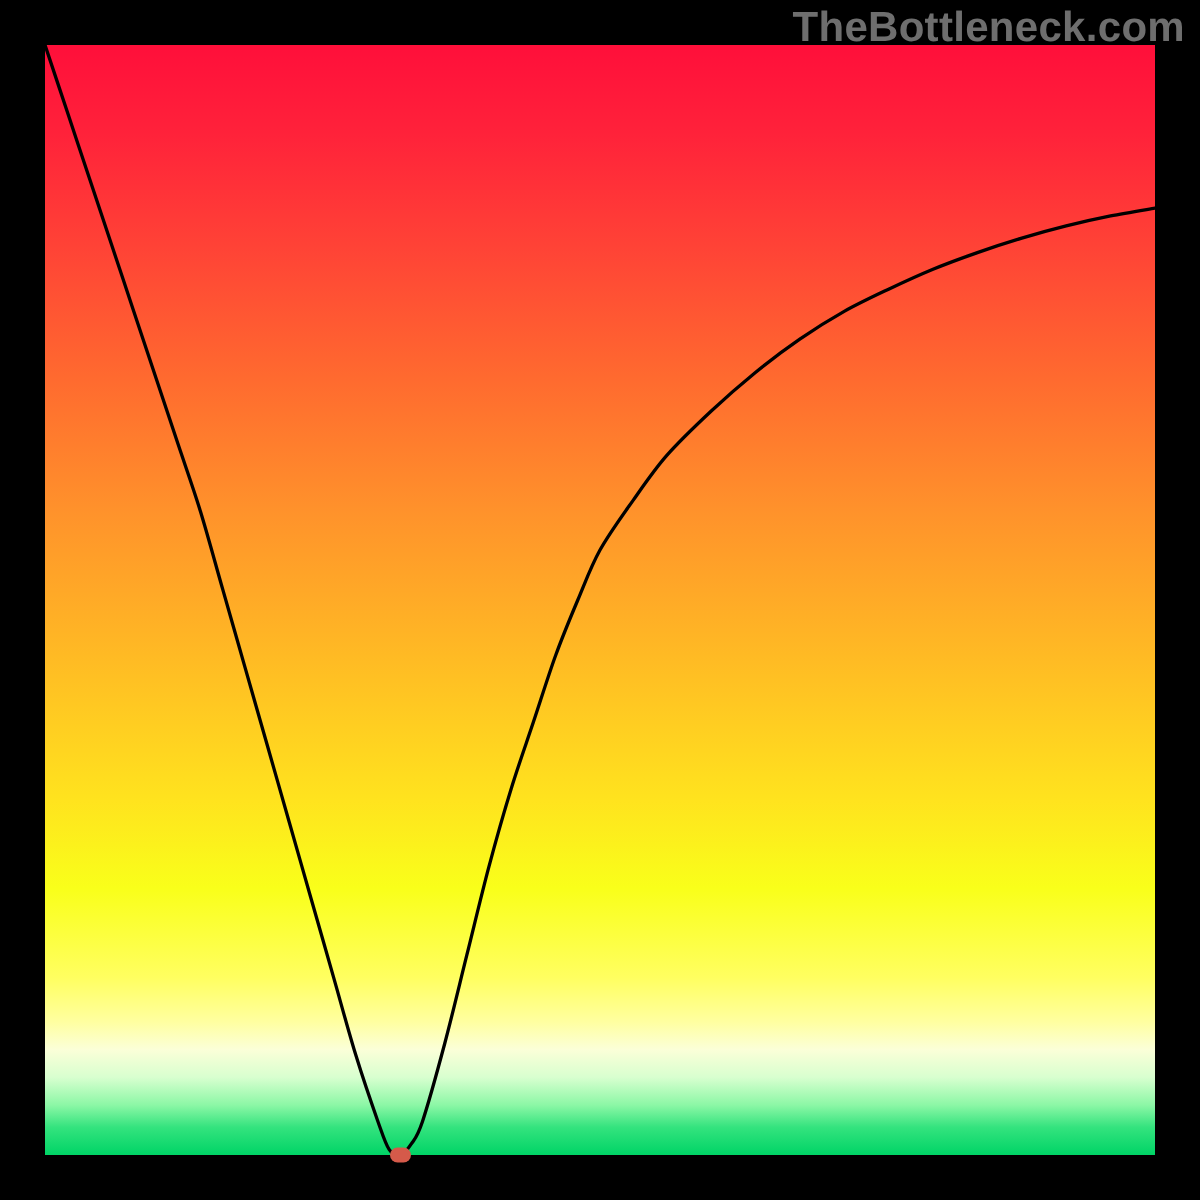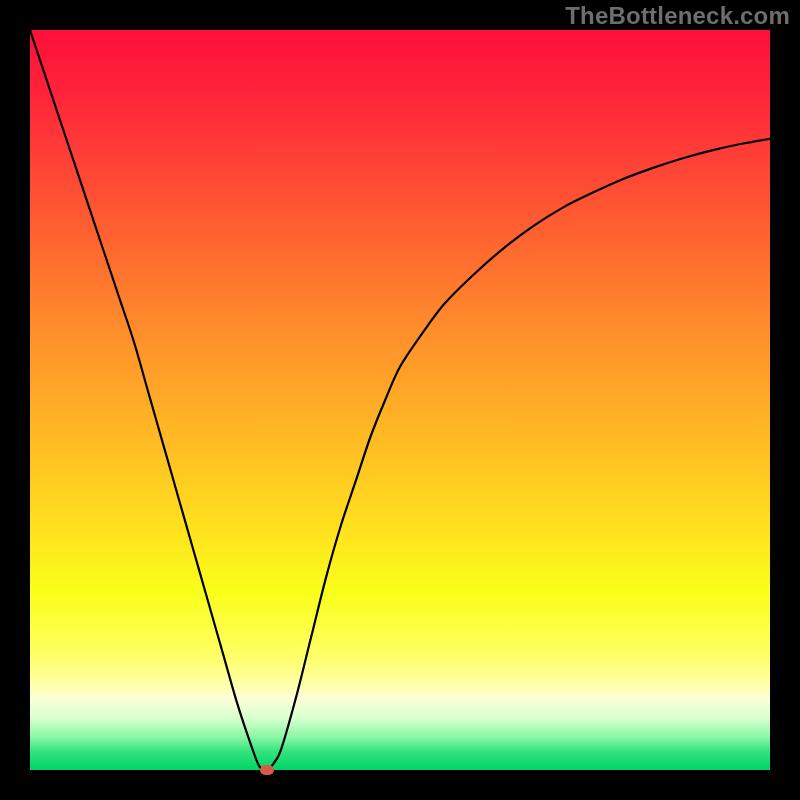--- a/index.html
+++ b/index.html
@@ -21,21 +21,21 @@
     left: 30px;
     top: 30px;
     width: 740px;
     height: 740px;
   }
   .watermark {
     position: absolute;
     top: 2px;
     right: 10px;
     font-family: Arial, Helvetica, sans-serif;
-    font-size: 24px;
+    font-size: 28px;
     font-weight: 600;
     color: #6e6e6e;
     letter-spacing: 0.2px;
     user-select: none;
   }
   .marker {
     position: absolute;
     width: 14px;
     height: 10px;
     border-radius: 5px;

